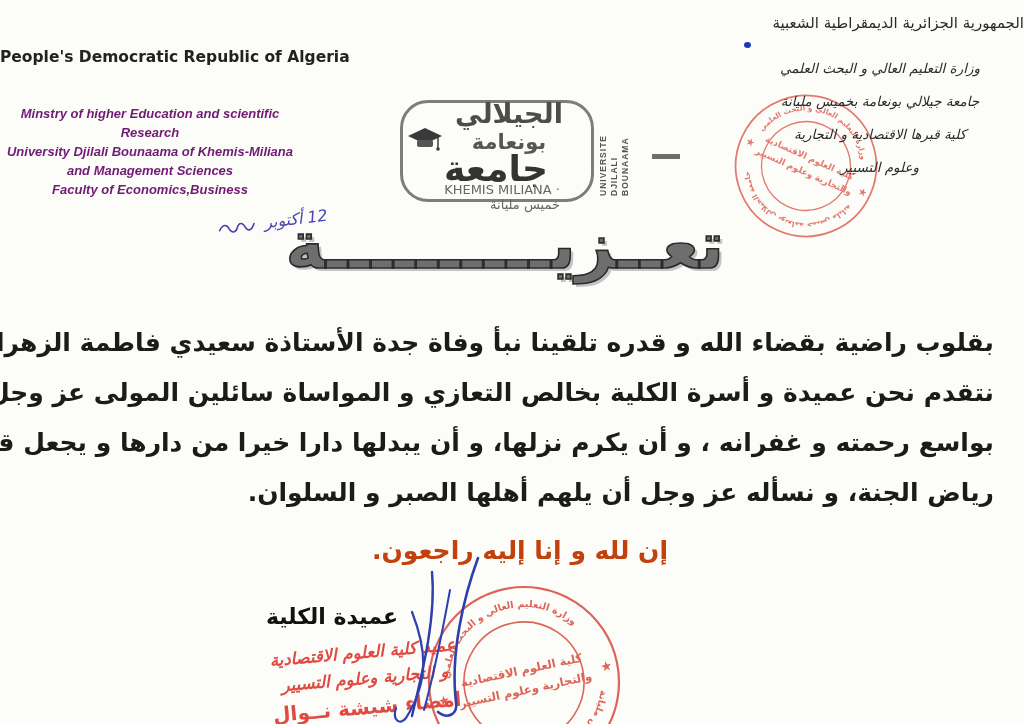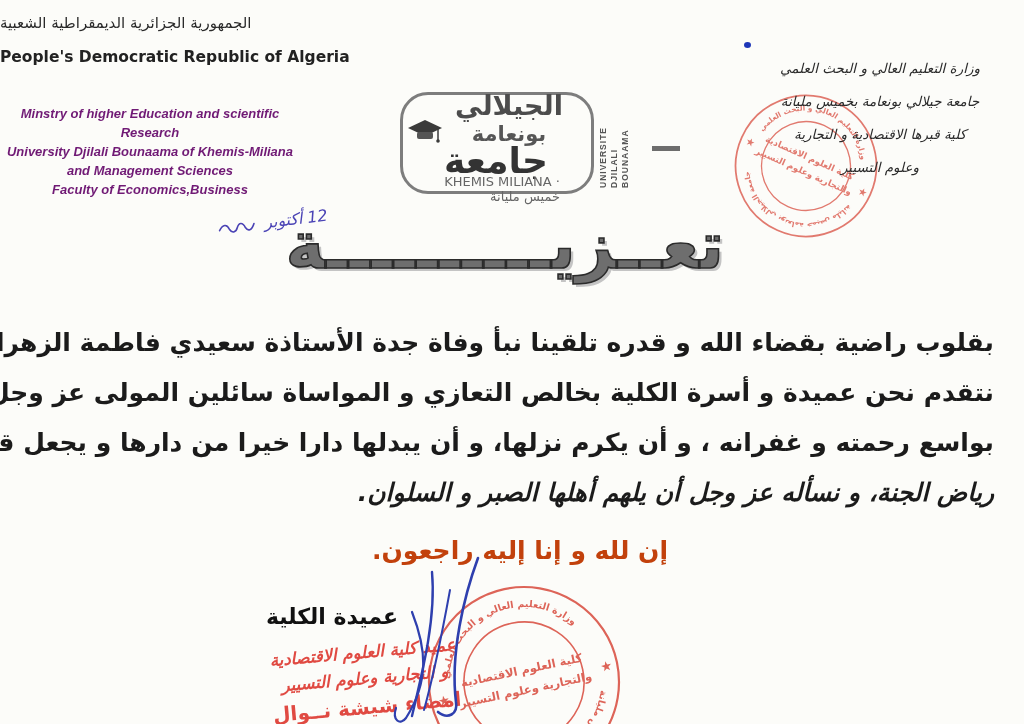--- a/index.html
+++ b/index.html
@@ -2,35 +2,35 @@
 <html><head>
 <meta charset="utf-8">
 <style>
   html,body{margin:0;padding:0;background:#e8e8e6;}
   .page{
     position:relative;width:1024px;height:724px;margin:0 auto;
     background:#fcfcf9;overflow:hidden;
     font-family:"DejaVu Sans",sans-serif;color:#1d1d1d;
   }
   
-  .republic-ar{position:absolute;top:14px;left:0;width:1024px;text-align:left;
+  .republic-ar{position:absolute;top:14px;left:0;width:1024px;text-align:right;
     font-size:15px;color:#2a2a2a;direction:rtl;}
   .republic-en{position:absolute;top:48px;left:0;width:1024px;
     font-size:15.5px;font-weight:bold;color:#222;}
   .hdr-left{position:absolute;top:104px;left:2px;width:296px;text-align:center;
     font-size:13px;font-weight:bold;font-style:italic;line-height:19px;color:#701a75;
     font-family:"Liberation Sans",sans-serif;}
   .hdr-left span{display:block;}
   .hdr-right{position:absolute;top:52px;left:742px;width:276px;text-align:center;
     font-size:13.5px;font-style:italic;line-height:33px;color:#2b2b2b;direction:rtl;z-index:2;}
   .hdr-right span{display:block;}
   .blue-dot{position:absolute;top:42px;left:744px;width:7px;height:6px;border-radius:50%;
     background:#1d36b8;}
   
-  .logo{position:absolute;top:88px;left:400px;width:280px;height:114px;z-index:1;}
+  .logo{position:absolute;top:96px;left:400px;width:280px;height:114px;z-index:1;}
   .logo-frame{position:absolute;left:0;top:4px;width:188px;height:96px;
     border:3px solid #7d7d7d;border-radius:28px;}
   .logo-ar1{position:absolute;left:34px;top:2px;width:150px;text-align:center;
     font-size:27px;font-weight:bold;color:#4c4c4c;direction:rtl;}
   .logo-ar2{position:absolute;left:34px;top:34px;width:150px;text-align:center;
     font-size:21px;font-weight:bold;color:#565656;direction:rtl;}
   .logo-big{position:absolute;left:44px;top:52px;width:140px;text-align:left;
     font-size:36px;font-weight:bold;color:#333;direction:rtl;letter-spacing:2px;}
   .logo-cap{position:absolute;left:8px;top:32px;}
   .logo-caption{position:absolute;left:30px;top:86px;width:130px;text-align:right;
@@ -49,21 +49,21 @@
   .big-title{position:absolute;top:192px;left:300px;width:424px;height:112px;
     text-align:center;line-height:108px;direction:rtl;
     font-size:66px;font-weight:bold;color:#6e6e6e;
     -webkit-text-stroke:1.6px #2b2b2b;
     text-shadow:3px 3px 0 #c4c4c4;}
   
   .body-text{position:absolute;top:318px;left:28px;width:966px;direction:rtl;
     font-size:25px;font-weight:bold;color:#1b1b1b;}
   .body-line{height:50px;line-height:50px;text-align:justify;text-align-last:justify;
     white-space:nowrap;}
-  .body-line.last{text-align:center;text-align-last:right;font-style:italic;}
+  .body-line.last{text-align:center;text-align-last:right;}
   .closing{position:absolute;top:536px;left:330px;width:380px;height:46px;
     text-align:center;direction:rtl;font-size:25px;font-weight:bold;color:#c2410c;}
   
   .dean-title{position:absolute;top:604px;left:266px;width:164px;text-align:left;
     direction:rtl;font-size:22px;font-weight:bold;color:#111;z-index:3;}
   .red-block{position:absolute;top:640px;left:222px;width:286px;transform:rotate(-5deg);
     direction:rtl;text-align:center;color:#e04a42;font-weight:bold;font-style:italic;z-index:2;}
   .red-block .r1{font-size:16.5px;line-height:26px;}
   .red-block .r2{font-size:16.5px;line-height:26px;}
   .red-block .r3{font-size:20px;line-height:30px;letter-spacing:3px;font-style:normal;}

